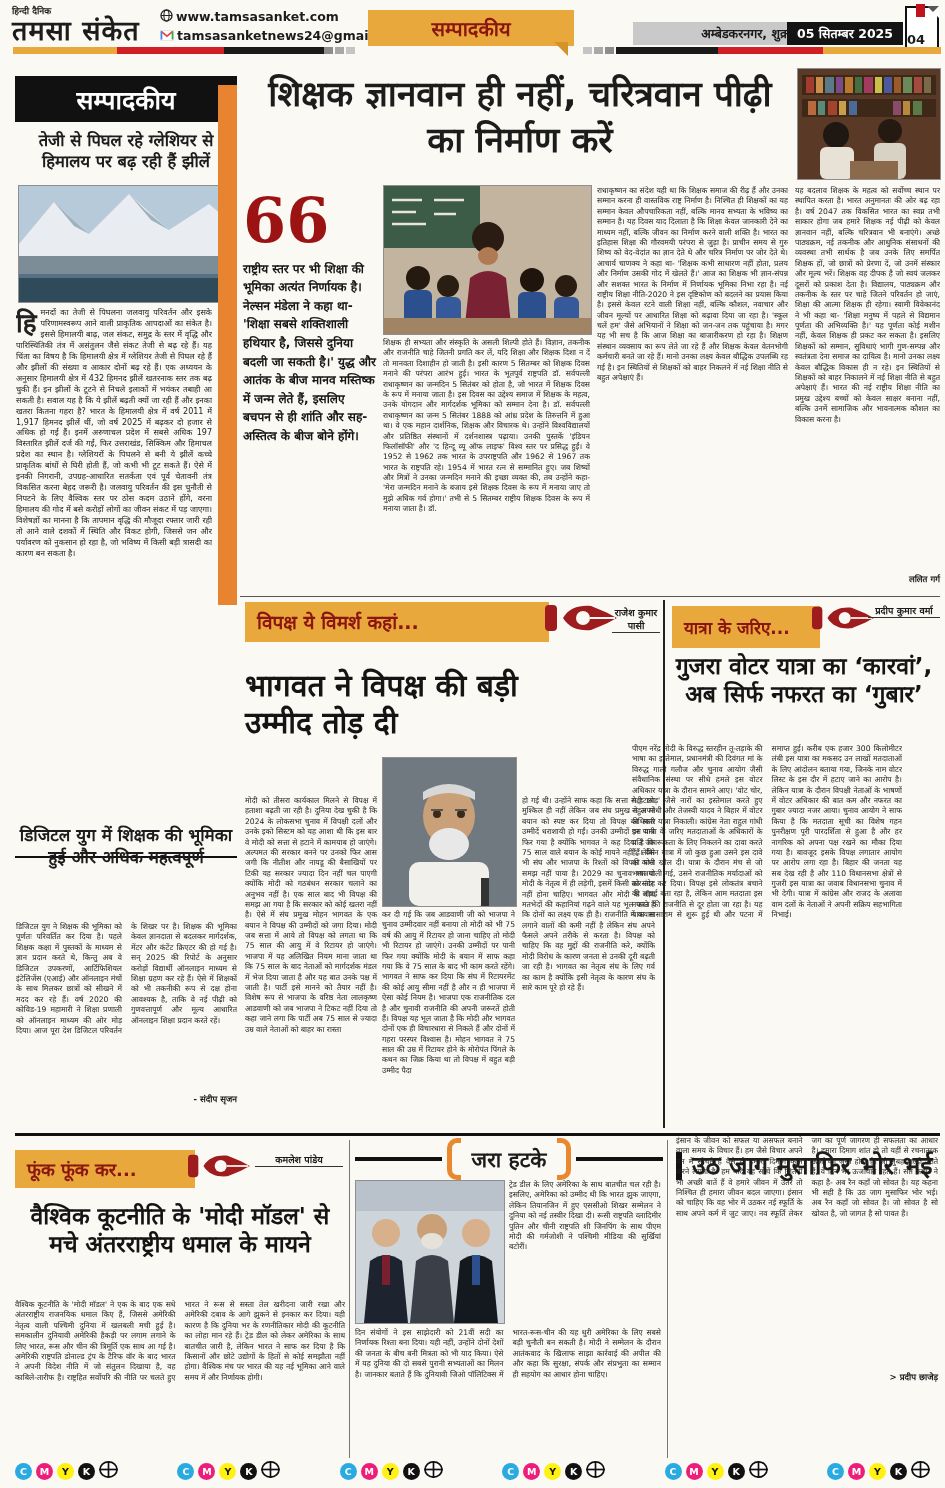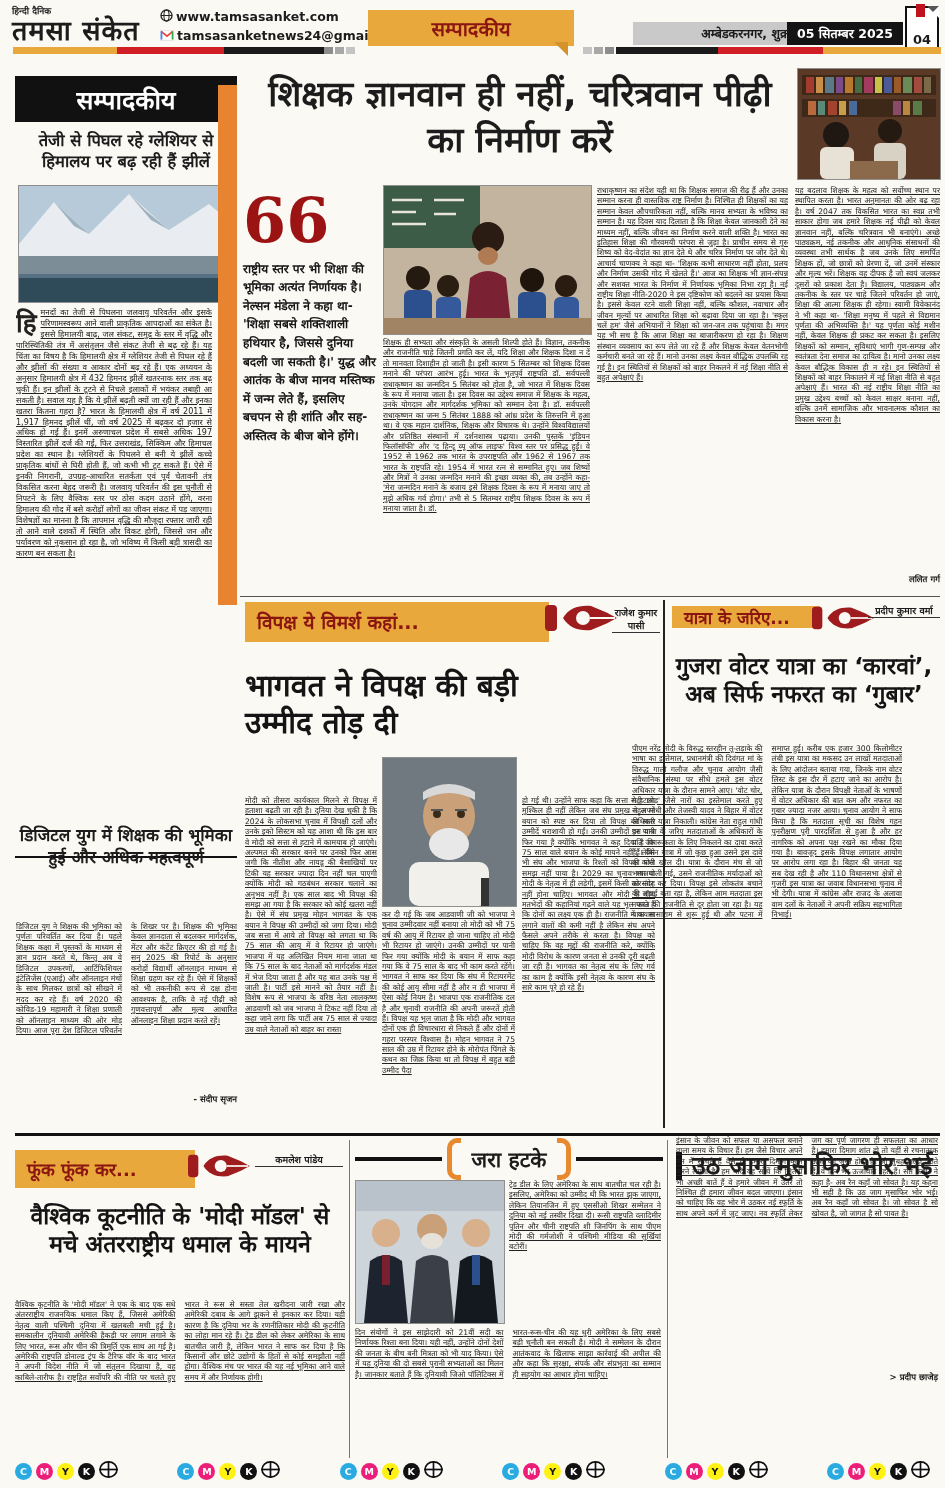--- a/index.html
+++ b/index.html
@@ -1,19 +1,19 @@
 <!DOCTYPE html>
 <html><head>
 <meta charset="utf-8">
 <style>
   html,body{margin:0;padding:0;background:#e8e6e0;}
   .page{position:relative;width:945px;height:1488px;background:#fbf9f4;margin:0 auto;
         font-family:"DejaVu Sans",sans-serif;color:#1c1c1c;overflow:hidden;}
   .abs{position:absolute;}
-  .just{text-align:justify;overflow:hidden;text-decoration:underline;}
+  .just{text-align:justify;overflow:hidden;}
   .body-txt{font-size:7.6px;line-height:1.37;color:#222;}
   
   .tagline{font-size:9px;font-weight:bold;}
   .mast-title{font-size:27px;font-weight:bold;letter-spacing:1px;line-height:1;}
   .contact{font-size:12.5px;font-weight:bold;line-height:1.25;}
   .gold-tab{background:#e9a83b;color:#8a1511;font-weight:bold;display:flex;align-items:center;justify-content:center;}
   .gold-tab:after{content:"";position:absolute;right:6px;bottom:-10px;border:7px solid transparent;border-top-color:#d4922b;border-right-color:#d4922b;}
   .loc-box{background:#c9c9c9;color:#1a1a1a;font-weight:bold;font-size:12.5px;display:flex;align-items:center;justify-content:center;padding-left:43px;}
   .date-box{background:#141414;color:#fff;font-weight:bold;font-size:12.5px;display:flex;align-items:center;justify-content:center;}
   .bar-seg{height:7px;float:left;}
@@ -88,21 +88,21 @@
   <div class="abs gold-tab" style="left:368px;top:10px;width:206px;height:36px;font-size:20px;">
     <span>सम्पादकीय</span>
   </div>
 
   <div class="abs loc-box" style="left:633px;top:22px;width:154px;height:23px;">अम्बेडकरनगर, शुक्रवार</div>
   <div class="abs date-box" style="left:787px;top:22px;width:116px;height:23px;">05 सितम्बर 2025</div>
 
   <div class="abs" style="left:905px;top:6px;width:30px;height:40px;background:#fff;border:2px solid #111;">
     <div style="position:absolute;right:-2px;top:-2px;border:6px solid transparent;border-top-color:#555;border-right-color:#fff;"></div>
     <div style="position:absolute;left:9px;top:-4px;width:9px;height:13px;background:#c1121f;"></div>
-    <div style="position:absolute;bottom:1px;width:100%;text-align:center;font-size:13px;font-weight:bold;">04</div>
+    <div style="position:absolute;bottom:1px;width:100%;text-align:left;font-size:13px;font-weight:bold;">04</div>
   </div>
 
   <div class="abs" style="left:13px;top:47px;width:347px;">
     <div class="bar-seg" style="width:104px;background:#e9a83b;"></div>
     <div class="bar-seg" style="width:107px;background:#d11f26;"></div>
     <div class="bar-seg" style="width:100px;background:#1a1a1a;"></div>
     <div class="sq" style="background:#8d8d8d;"></div>
       <div class="sq" style="background:#a8a8a8;"></div>
       <div class="sq" style="background:#c4c4c4;"></div>
   </div>
@@ -245,21 +245,21 @@
       <rect x="98" y="120" width="8" height="28" fill="#333"></rect>
     </svg>
   </div>
 
   <div class="abs just body-txt" style="left:245px;top:796px;width:132px;height:330px;">मोदी को तीसरा कार्यकाल मिलने से विपक्ष में हताशा बढ़ती जा रही है। दुनिया देख चुकी है कि 2024 के लोकसभा चुनाव में विपक्षी दलों और उनके इको सिस्टम को यह आशा थी कि इस बार वे मोदी को सत्ता से हटाने में कामयाब हो जाएंगे। अल्पमत की सरकार बनने पर उनको फिर आस जगी कि नीतीश और नायडू की बैसाखियों पर टिकी यह सरकार ज्यादा दिन नहीं चल पाएगी क्योंकि मोदी को गठबंधन सरकार चलाने का अनुभव नहीं है। एक साल बाद भी विपक्ष की समझ आ गया है कि सरकार को कोई खतरा नहीं है। ऐसे में संघ प्रमुख मोहन भागवत के एक बयान ने विपक्ष की उम्मीदों को जगा दिया। मोदी जब सत्ता में आये तो विपक्ष को लगता था कि 75 साल की आयु में वे रिटायर हो जाएंगे। भाजपा में यह अलिखित नियम माना जाता था कि 75 साल के बाद नेताओं को मार्गदर्शक मंडल में भेज दिया जाता है और यह बात उनके पक्ष में जाती है। पार्टी इसे मानने को तैयार नहीं है। विशेष रूप से भाजपा के वरिष्ठ नेता लालकृष्ण आडवाणी को जब भाजपा ने टिकट नहीं दिया तो कहा जाने लगा कि पार्टी अब 75 साल से ज्यादा उम्र वाले नेताओं को बाहर का रास्ता</div>
   <div class="abs just body-txt" style="left:382px;top:910px;width:133px;height:216px;">कर दी गई कि जब आडवाणी जी को भाजपा ने चुनाव उम्मीदवार नहीं बनाया तो मोदी को भी 75 वर्ष की आयु में रिटायर हो जाना चाहिए तो मोदी भी रिटायर हो जाएंगे। उनकी उम्मीदों पर पानी फिर गया क्योंकि मोदी के बयान में साफ कहा गया कि वे 75 साल के बाद भी काम करते रहेंगे। भागवत ने साफ कर दिया कि संघ में रिटायरमेंट की कोई आयु सीमा नहीं है और न ही भाजपा में ऐसा कोई नियम है। भाजपा एक राजनीतिक दल है और चुनावी राजनीति की अपनी जरूरतें होती हैं। विपक्ष यह भूल जाता है कि मोदी और भागवत दोनों एक ही विचारधारा से निकले हैं और दोनों में गहरा परस्पर विश्वास है। मोहन भागवत ने 75 साल की उम्र में रिटायर होने के मोरोपंत पिंगले के कथन का जिक्र किया था तो विपक्ष में बहुत बड़ी उम्मीद पैदा</div>
   <div class="abs just body-txt" style="left:522px;top:796px;width:133px;height:330px;">हो गई थी। उन्होंने साफ कहा कि सत्ता से हटाना मुश्किल ही नहीं लेकिन जब संघ प्रमुख ने अपने बयान को स्पष्ट कर दिया तो विपक्ष की सारी उम्मीदें धराशायी हो गईं। उनकी उम्मीदों पर पानी फिर गया है क्योंकि भागवत ने कह दिया है कि 75 साल वाले बयान के कोई मायने नहीं हैं। वैसे भी संघ और भाजपा के रिश्तों को विपक्ष कभी समझ नहीं पाया है। 2029 का चुनाव भाजपा मोदी के नेतृत्व में ही लड़ेगी, इसमें किसी को संदेह नहीं होना चाहिए। भागवत और मोदी के बीच मतभेदों की कहानियां गढ़ने वाले यह भूल जाते हैं कि दोनों का लक्ष्य एक ही है। राजनीति में कयास लगाने वालों की कमी नहीं है लेकिन संघ अपने फैसले अपने तरीके से करता है। विपक्ष को चाहिए कि वह मुद्दों की राजनीति करे, क्योंकि मोदी विरोध के कारण जनता से उनकी दूरी बढ़ती जा रही है। भागवत का नेतृत्व संघ के लिए गर्व का काम है क्योंकि इसी नेतृत्व के कारण संघ के सारे काम पूरे हो रहे हैं।</div>
 
   <div class="abs rule-v" style="left:663px;top:600px;height:528px;"></div>
 
-  <div class="abs kicker" style="left:672px;top:606px;width:136px;height:22px;font-size:17px;">
+  <div class="abs kicker" style="left:672px;top:606px;width:136px;height:42px;font-size:17px;">
     <span>यात्रा के जरिए...</span>
   </div>
   <div class="abs" style="left:812px;top:602px;">
     <svg width="62" height="32" viewBox="0 0 72 30">
         <rect x="0" y="2" width="12" height="26" rx="4" fill="#9e1b1e"></rect>
         <path d="M18 15 C24 5 34 2 46 3 L58 8 C64 10.5 68 13 72 15 C68 17 64 19.5 58 22 L46 27 C34 28 24 25 18 15 Z" fill="#9e1b1e"></path>
         <circle cx="38" cy="15" r="7" fill="#fbf9f4"></circle>
         <line x1="45" y1="15" x2="70" y2="15" stroke="#fbf9f4" stroke-width="2"></line>
       </svg>
   </div>

